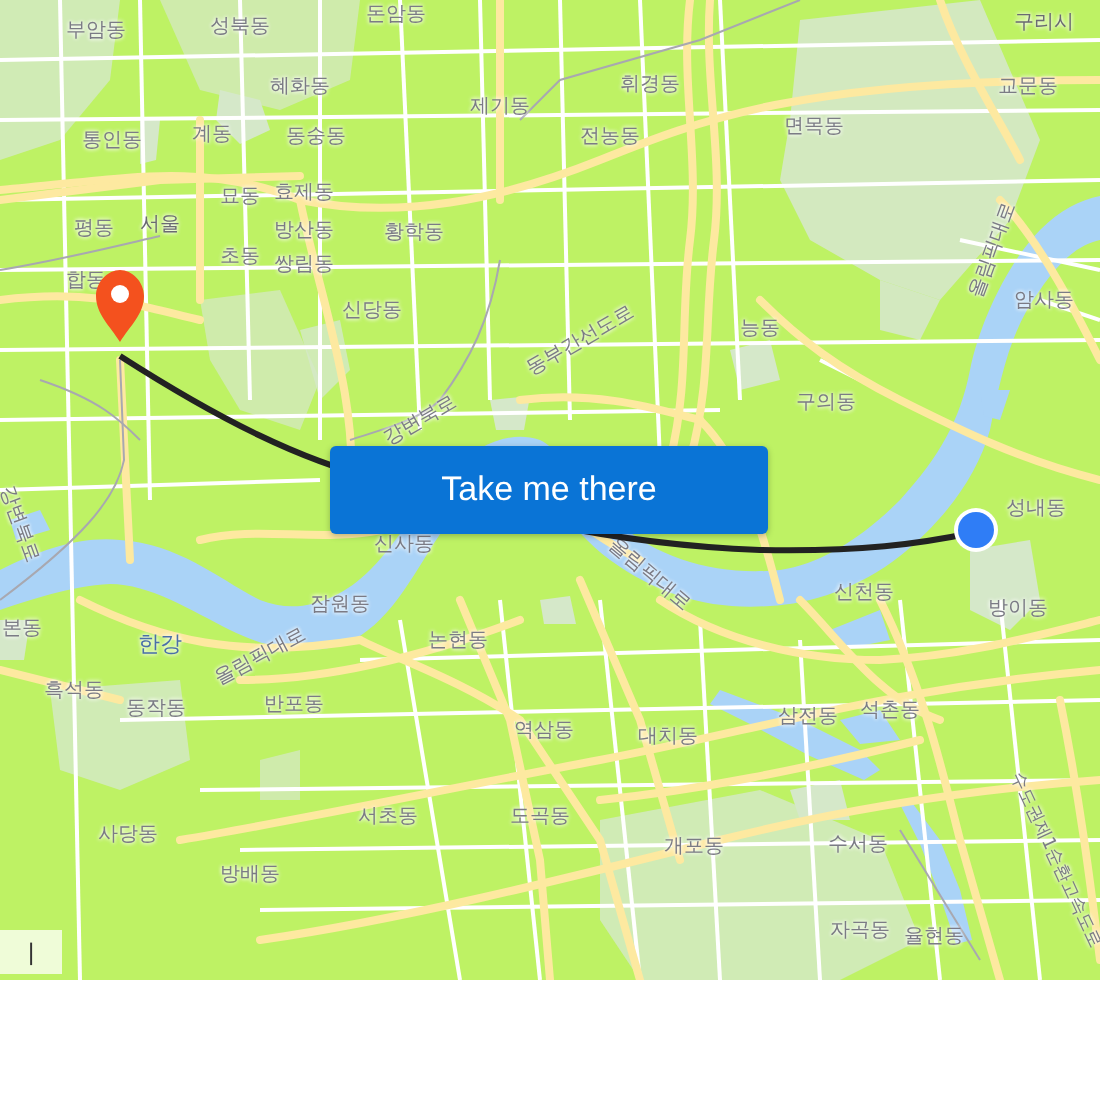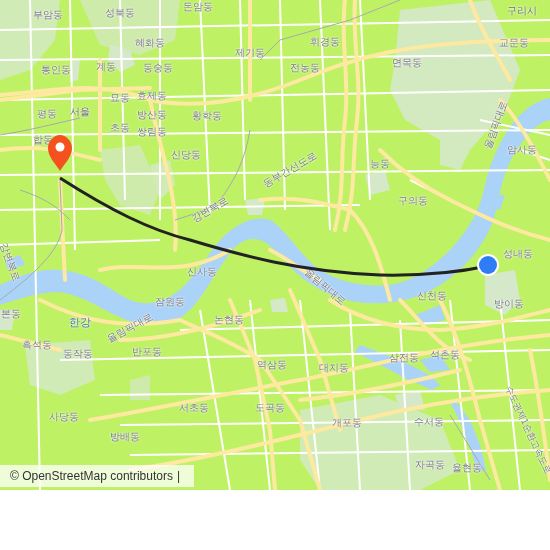--- a/index.html
+++ b/index.html
@@ -189,23 +189,23 @@
     <g transform="translate(60,171)">
       <path d="M0 0 C-5 -8 -12 -14 -12 -23 C-12 -30 -6 -36 0 -36 C6 -36 12 -30 12 -23 C12 -14 5 -8 0 0 Z" fill="#f4511e"></path>
       <circle cx="0" cy="-24" r="4.5" fill="#ffffff"></circle>
     </g>
     <g>
       <circle cx="488" cy="265" r="11" fill="#ffffff"></circle>
       <circle cx="488" cy="265" r="9" fill="#2f7df6"></circle>
     </g>
   </svg>
 
+  <div class="cta">Take me there</div>
 
   <div class="attrib">
-    <span>© OpenStreetMap contributors</span>
     <span class="sep">|</span>
   </div>
 </div>
 
 <div class="footer">
   
   
 </div>
 
 </body></html>

